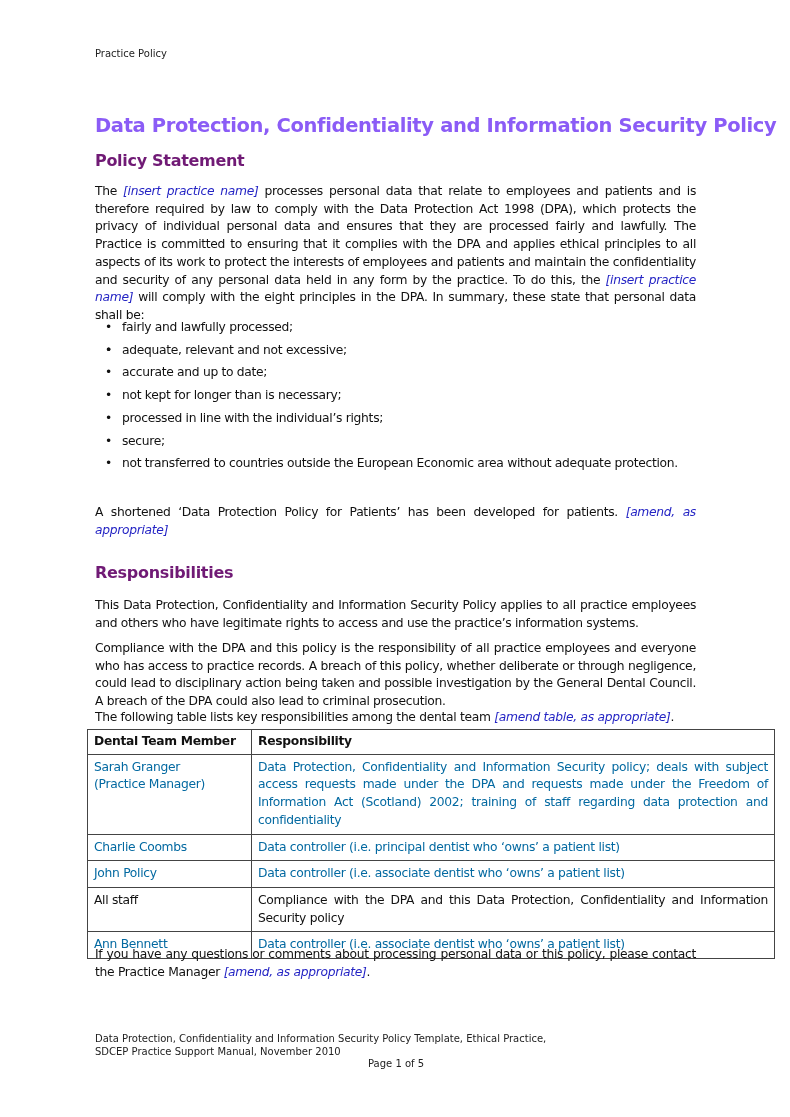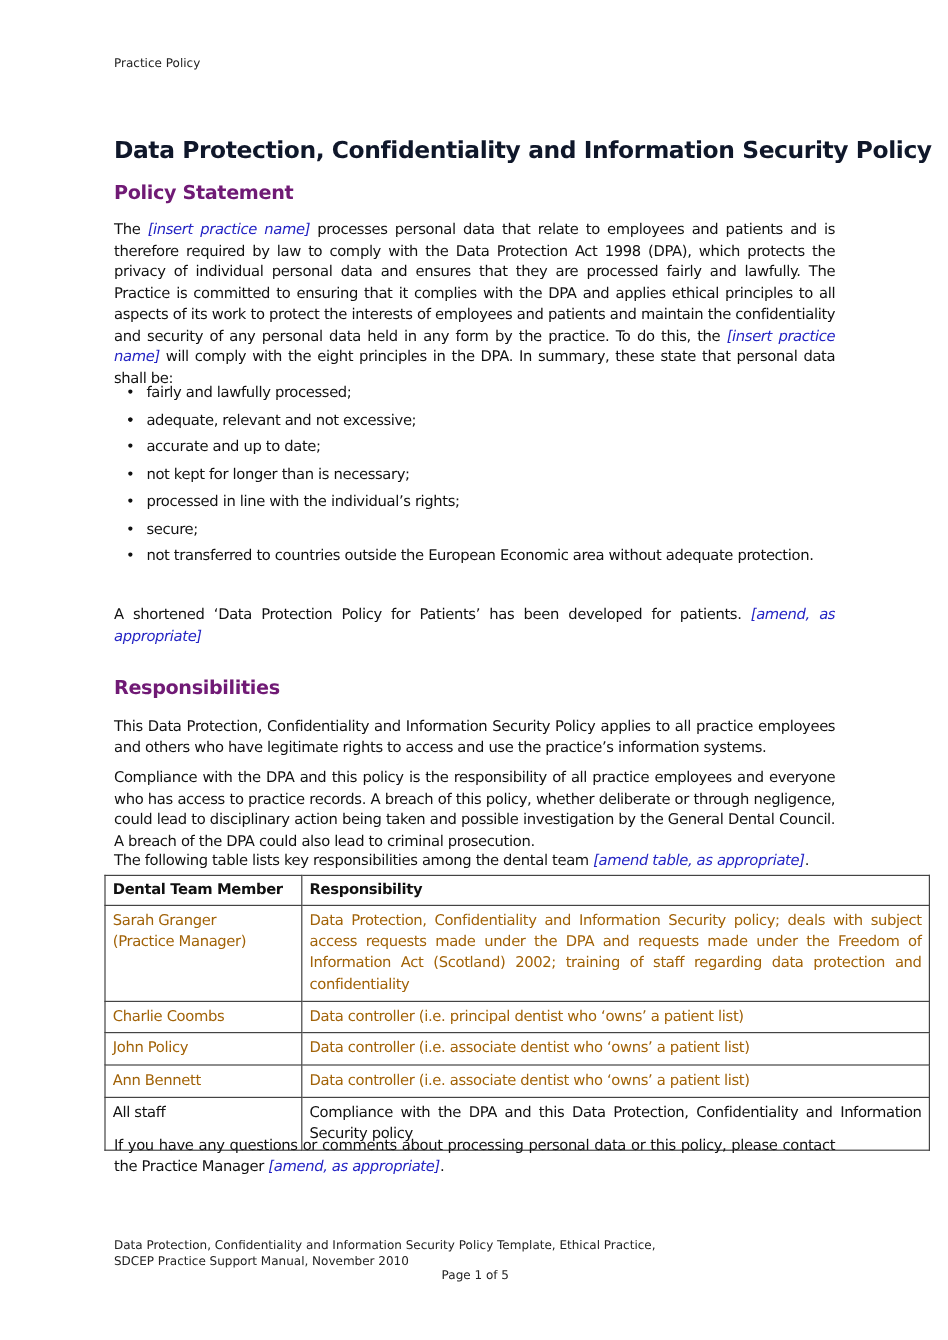--- a/index.html
+++ b/index.html
@@ -1,32 +1,32 @@
 <!DOCTYPE html>
 <html><head>
 <meta charset="utf-8">
 <style>
   html, body { margin: 0; padding: 0; background: #ffffff; }
   body { width: 790px; height: 1117px; position: relative; overflow: hidden;
     font-family: "DejaVu Sans", sans-serif; color: #111; }
   .abs { position: absolute; }
   .header { left: 95px; top: 48px; font-size: 10px; color: #222; }
-  .title { left: 95px; top: 114px; font-size: 19.5px; font-weight: bold; color: #0f172a; letter-spacing: -0.35px; white-space: nowrap; }
+  .title { left: 95px; top: 114px; font-size: 19.5px; font-weight: bold; color: #8b5cf6; letter-spacing: -0.35px; white-space: nowrap; }
   .h2 { left: 95px; font-size: 16px; font-weight: bold; color: #701a75; letter-spacing: -0.3px; }
   .para { left: 95px; width: 601px; font-size: 12.3px; line-height: 17.7px; text-align: justify; letter-spacing: -0.3px; }
   .ph { color: #2424c4; font-style: italic; }
   ul.bullets { left: 105px; width: 591px; margin: 0; padding: 0; list-style: none; font-size: 12.3px; line-height: 17.7px; letter-spacing: -0.3px; }
   ul.bullets li { position: relative; padding-left: 17px; margin-bottom: 5px; text-align: justify; }
   ul.bullets li .dot { position: absolute; left: 0; top: 0; }
   table.resp { left: 87px; top: 729px; width: 688px; border-collapse: collapse; font-size: 12.3px; line-height: 17.7px; letter-spacing: -0.3px; }
   table.resp th, table.resp td { border: 1px solid #444; vertical-align: top; text-align: left; padding: 4px 6px 4px 6px; }
   table.resp th { font-weight: bold; color: #111; padding-top: 3px; padding-bottom: 3px; }
   table.resp td.c1 { width: 151px; }
   table.resp td.c2 { text-align: justify; }
-  .blue { color: #a16207; }
+  .blue { color: #0369a1; }
   .footer { left: 95px; top: 1032px; font-size: 10px; line-height: 13px; color: #222; }
   .pageno { left: 368px; top: 1058px; font-size: 10px; color: #222; }
 </style>
 </head>
 <body>
 
 <div class="abs header">Practice Policy</div>
 
 <div class="abs title">Data Protection, Confidentiality and Information Security Policy</div>
 
@@ -76,30 +76,30 @@
         </td>
         <td class="c2 blue">Data controller (i.e. principal dentist who ‘owns’ a patient list)</td>
       </tr>
       <tr>
         <td class="c1 blue">
           <div>John Policy</div>
         </td>
         <td class="c2 blue">Data controller (i.e. associate dentist who ‘owns’ a patient list)</td>
       </tr>
       <tr>
+        <td class="c1">
+          <div>All staff</div>
+        </td>
+        <td class="c2">Compliance with the DPA and this Data Protection, Confidentiality and Information Security policy</td>
+      </tr>
+      <tr>
         <td class="c1 blue">
           <div>Ann Bennett</div>
         </td>
         <td class="c2 blue">Data controller (i.e. associate dentist who ‘owns’ a patient list)</td>
-      </tr>
-      <tr>
-        <td class="c1">
-          <div>All staff</div>
-        </td>
-        <td class="c2">Compliance with the DPA and this Data Protection, Confidentiality and Information Security policy</td>
       </tr>
     </tbody>
 </table>
 
 <div class="abs para" style="top:946px;"><span>If you have any questions or comments about processing personal data or this policy, please contact the Practice Manager </span><span class="ph">[amend, as appropriate]</span><span>.</span></div>
 
 <div class="abs footer">
   <div>Data Protection, Confidentiality and Information Security Policy Template, Ethical Practice,</div>
   <div>SDCEP Practice Support Manual, November 2010</div>
 </div>

